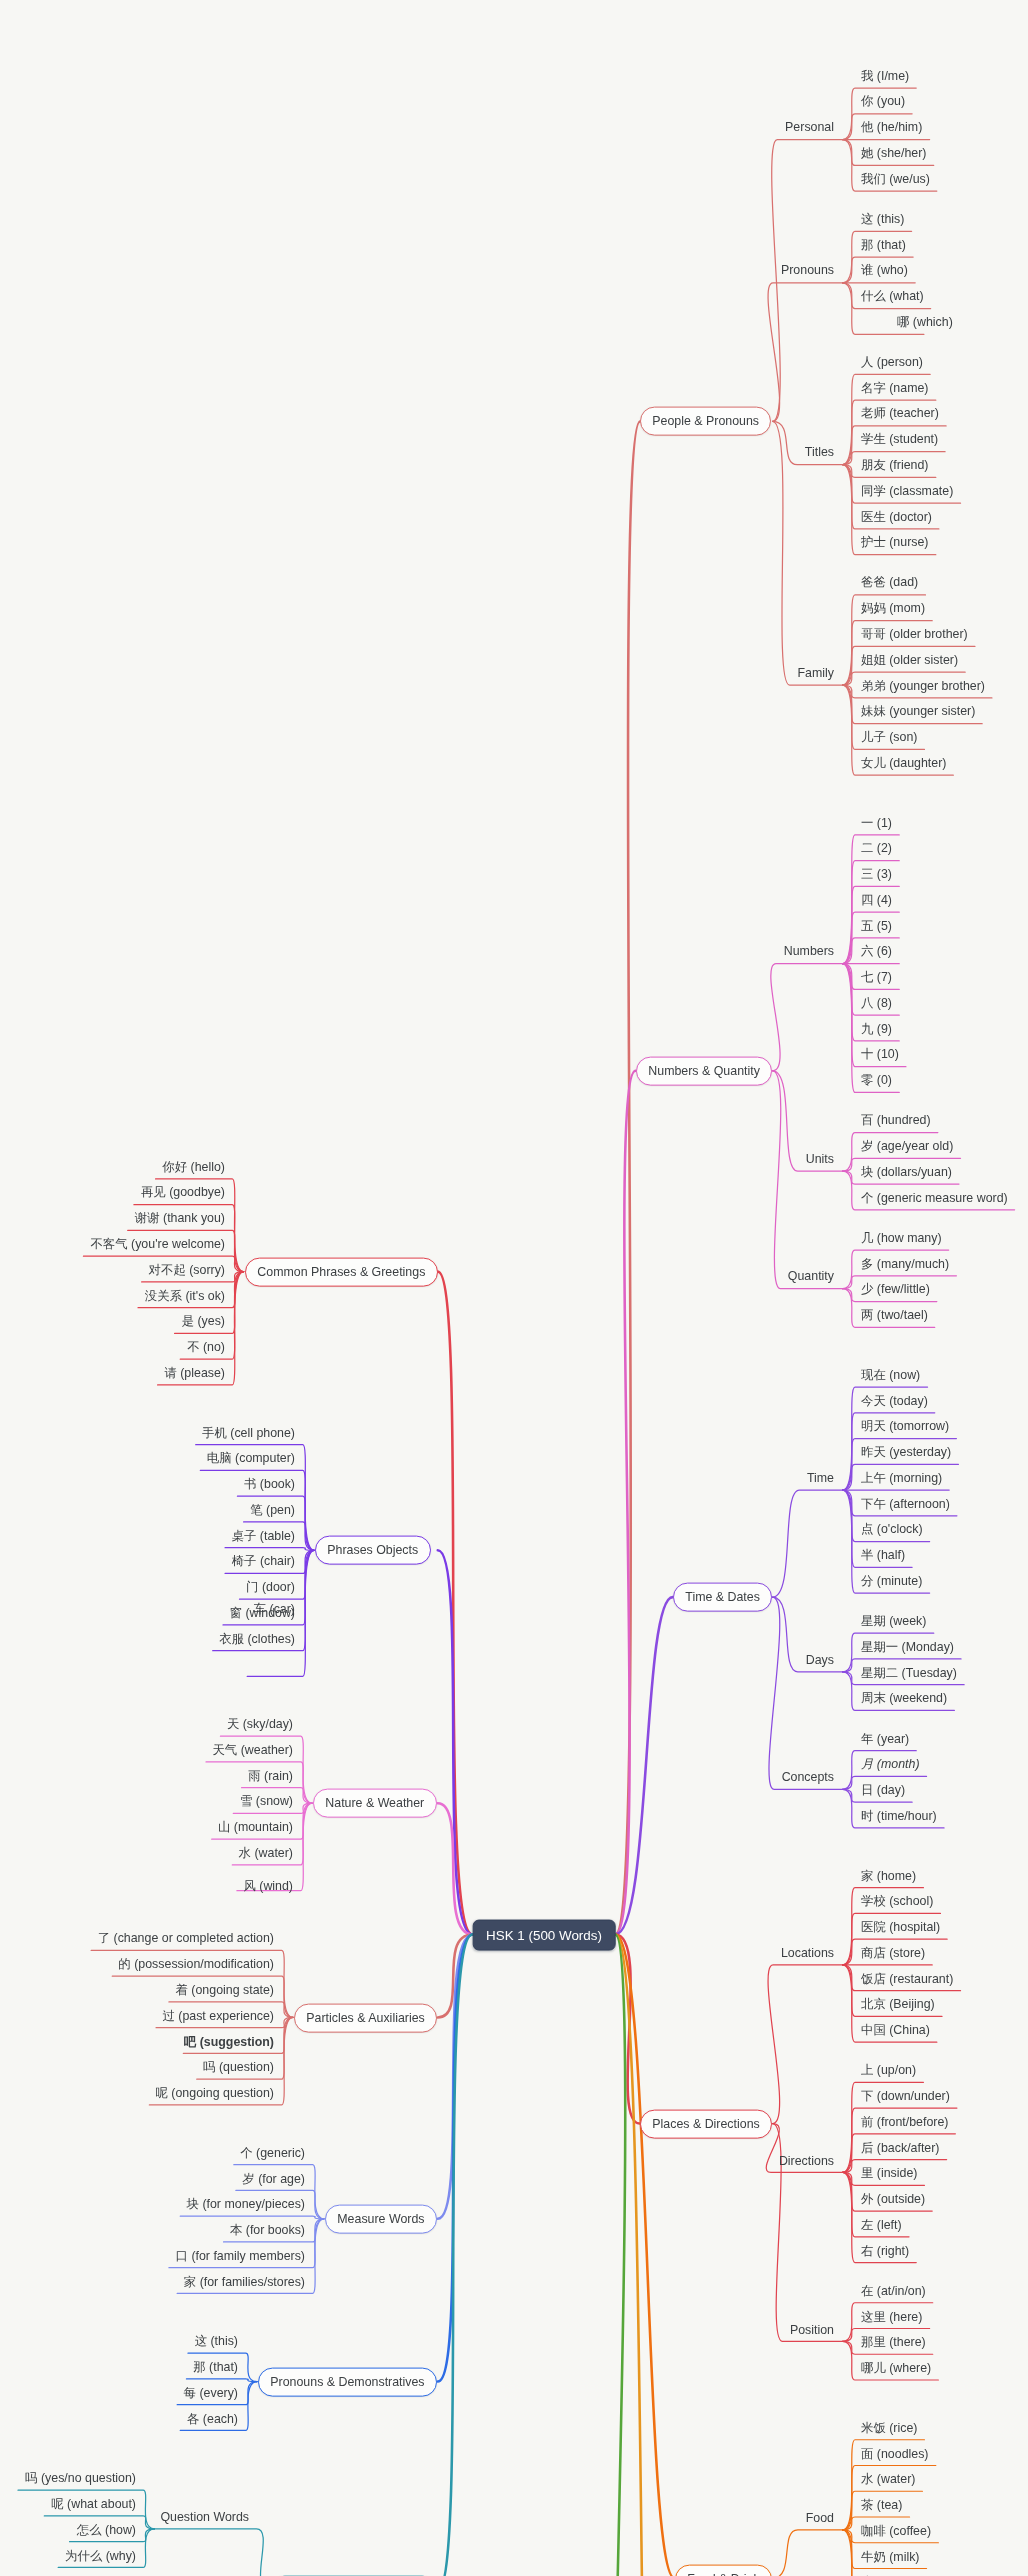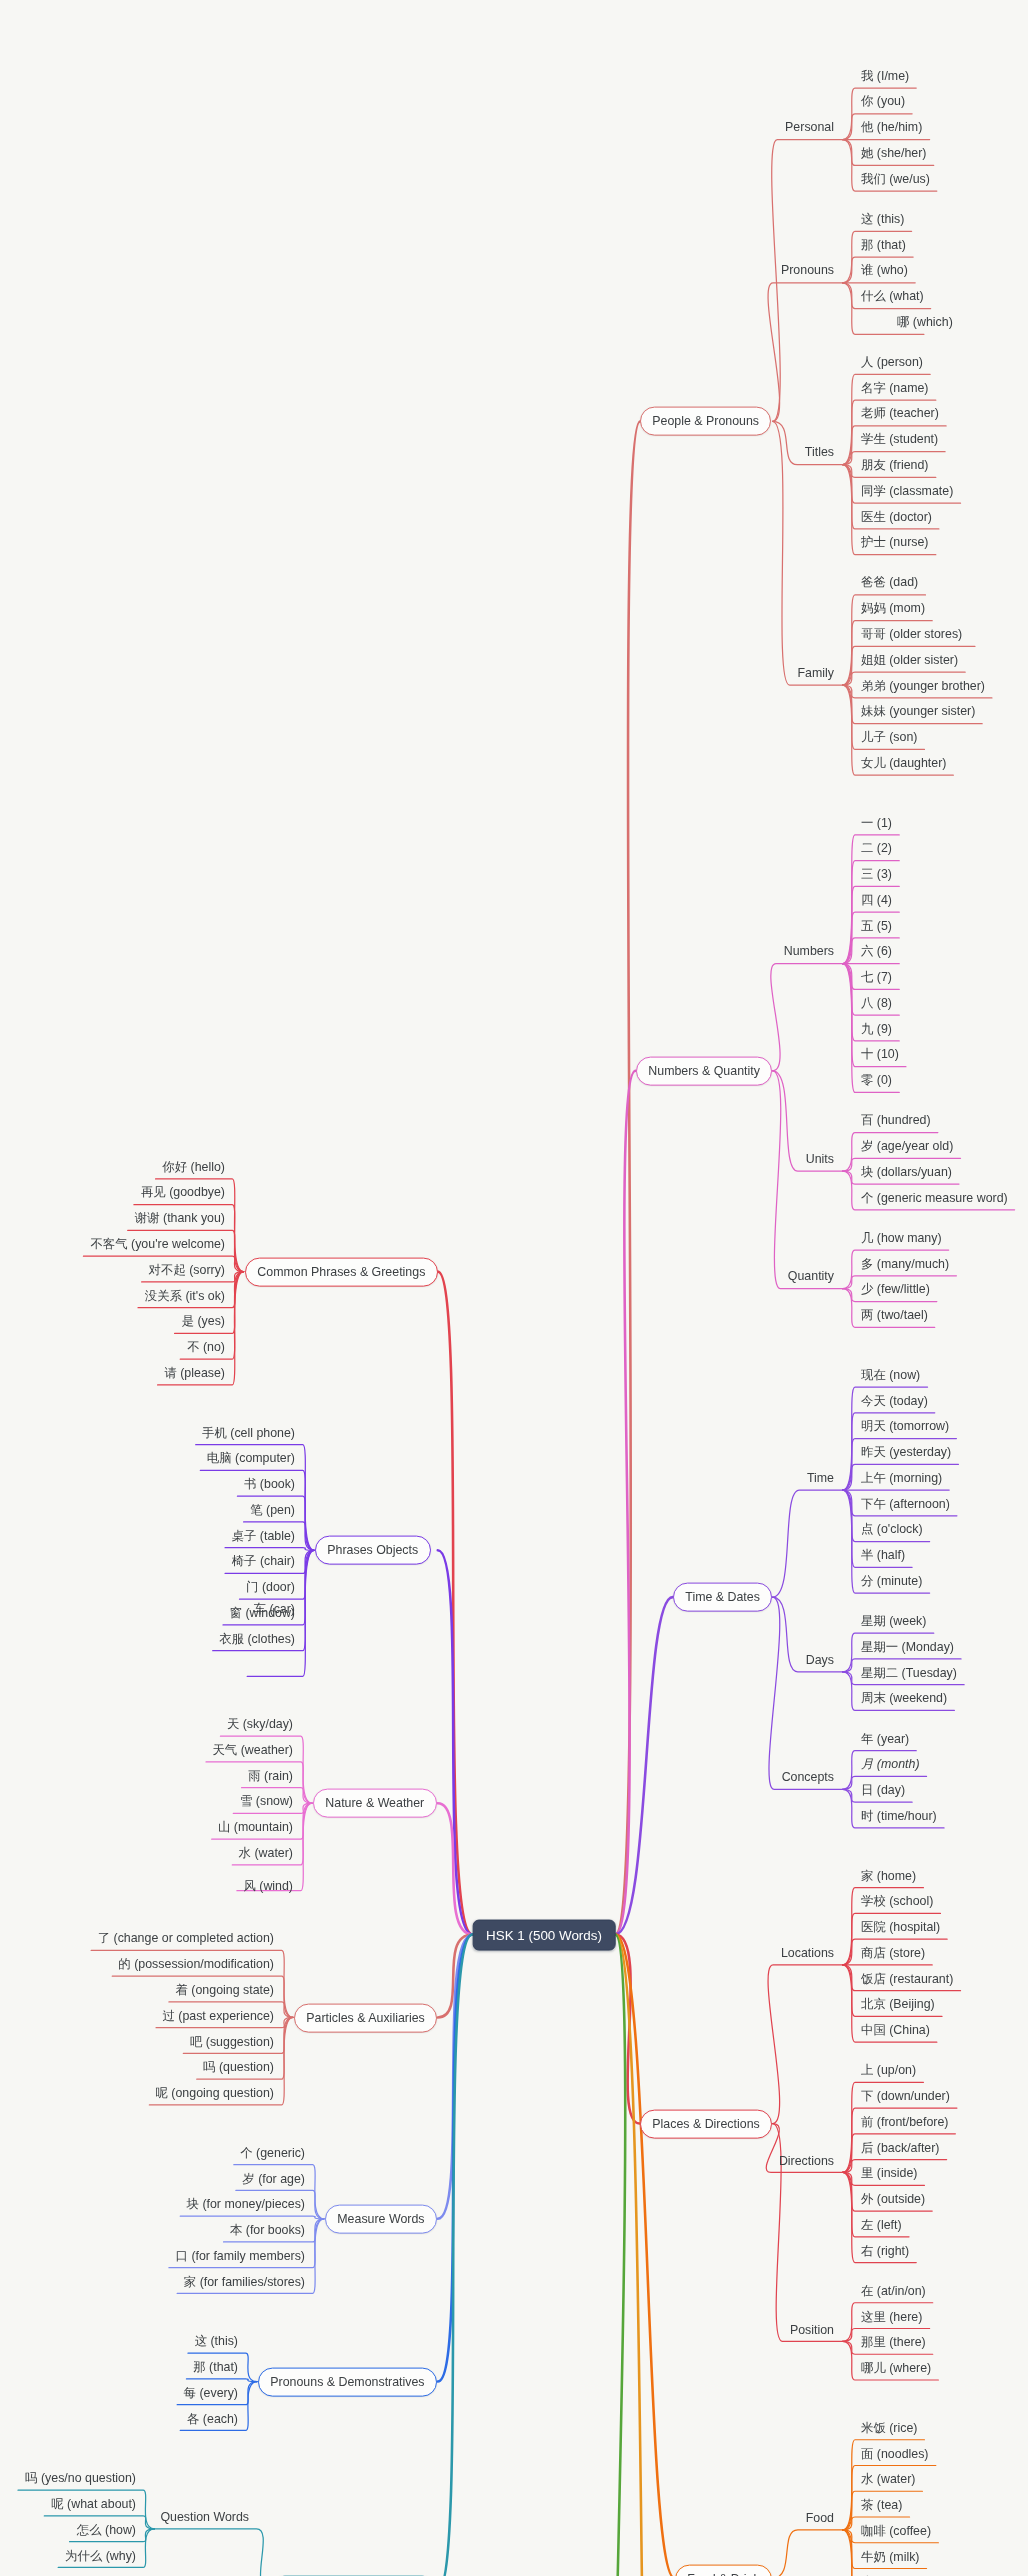--- a/index.html
+++ b/index.html
@@ -273,21 +273,21 @@
       <div class="leaf-label side-right" style="top: 381px; left: 861px;">名字 (name)</div>
       <div class="leaf-label side-right" style="top: 406px; left: 861px;">老师 (teacher)</div>
       <div class="leaf-label side-right" style="top: 432px; left: 861px;">学生 (student)</div>
       <div class="leaf-label side-right" style="top: 458px; left: 861px;">朋友 (friend)</div>
       <div class="leaf-label side-right" style="top: 484px; left: 861px;">同学 (classmate)</div>
       <div class="leaf-label side-right" style="top: 510px; left: 861px;">医生 (doctor)</div>
       <div class="leaf-label side-right" style="top: 535px; left: 861px;">护士 (nurse)</div>
       <div class="group-label side-right" style="top: 666px; right: 194px;">Family</div>
       <div class="leaf-label side-right" style="top: 575px; left: 861px;">爸爸 (dad)</div>
       <div class="leaf-label side-right" style="top: 601px; left: 861px;">妈妈 (mom)</div>
-      <div class="leaf-label side-right" style="top: 627px; left: 861px;">哥哥 (older stores)</div>
+      <div class="leaf-label side-right" style="top: 627px; left: 861px;">哥哥 (older brother)</div>
       <div class="leaf-label side-right" style="top: 653px; left: 861px;">姐姐 (older sister)</div>
       <div class="leaf-label side-right" style="top: 679px; left: 861px;">弟弟 (younger brother)</div>
       <div class="leaf-label side-right" style="top: 704px; left: 861px;">妹妹 (younger sister)</div>
       <div class="leaf-label side-right" style="top: 730px; left: 861px;">儿子 (son)</div>
       <div class="leaf-label side-right" style="top: 756px; left: 861px;">女儿 (daughter)</div>
       <div class="branch-node side-right" style="border-color: rgb(223, 98, 197); top: 1071px; left: 636px;">Numbers &amp; Quantity</div>
       <div class="group-label side-right" style="top: 944px; right: 194px;">Numbers</div>
       <div class="leaf-label side-right" style="top: 816px; left: 861px;">一 (1)</div>
       <div class="leaf-label side-right" style="top: 841px; left: 861px;">二 (2)</div>
       <div class="leaf-label side-right" style="top: 867px; left: 861px;">三 (3)</div>
@@ -389,21 +389,21 @@
       <div class="leaf-label side-left" style="top: 1769px; right: 735px;">雨 (rain)</div>
       <div class="leaf-label side-left" style="top: 1794px; right: 735px;">雪 (snow)</div>
       <div class="leaf-label side-left" style="top: 1820px; right: 735px;">山 (mountain)</div>
       <div class="leaf-label side-left" style="top: 1846px; right: 735px;">水 (water)</div>
       <div class="leaf-label side-left" style="top: 1872px; right: 735px; margin-top: 7px;">风 (wind)</div>
       <div class="branch-node side-left" style="border-color: rgb(216, 112, 110); top: 2018px; left: 294px;">Particles &amp; Auxiliaries</div>
       <div class="leaf-label side-left" style="top: 1931px; right: 754px;">了 (change or completed action)</div>
       <div class="leaf-label side-left" style="top: 1957px; right: 754px;">的 (possession/modification)</div>
       <div class="leaf-label side-left" style="top: 1983px; right: 754px;">着 (ongoing state)</div>
       <div class="leaf-label side-left" style="top: 2009px; right: 754px;">过 (past experience)</div>
-      <div class="leaf-label side-left" style="top: 2035px; right: 754px;">吧 (suggestion)</div>
+      <div class="leaf-label side-left" style="top: 2035px; right: 754px; font-weight: bold;">吧 (suggestion)</div>
       <div class="leaf-label side-left" style="top: 2060px; right: 754px;">吗 (question)</div>
       <div class="leaf-label side-left" style="top: 2086px; right: 754px;">呢 (ongoing question)</div>
       <div class="branch-node side-left" style="border-color: rgb(125, 139, 238); top: 2219px; left: 325px;">Measure Words</div>
       <div class="leaf-label side-left" style="top: 2146px; right: 723px;">个 (generic)</div>
       <div class="leaf-label side-left" style="top: 2172px; right: 723px;">岁 (for age)</div>
       <div class="leaf-label side-left" style="top: 2197px; right: 723px;">块 (for money/pieces)</div>
       <div class="leaf-label side-left" style="top: 2223px; right: 723px;">本 (for books)</div>
       <div class="leaf-label side-left" style="top: 2249px; right: 723px;">口 (for family members)</div>
       <div class="leaf-label side-left" style="top: 2275px; right: 723px;">家 (for families/stores)</div>
       <div class="branch-node side-left" style="border-color: rgb(45, 108, 229); top: 2382px; left: 258px;">Pronouns &amp; Demonstratives</div>

